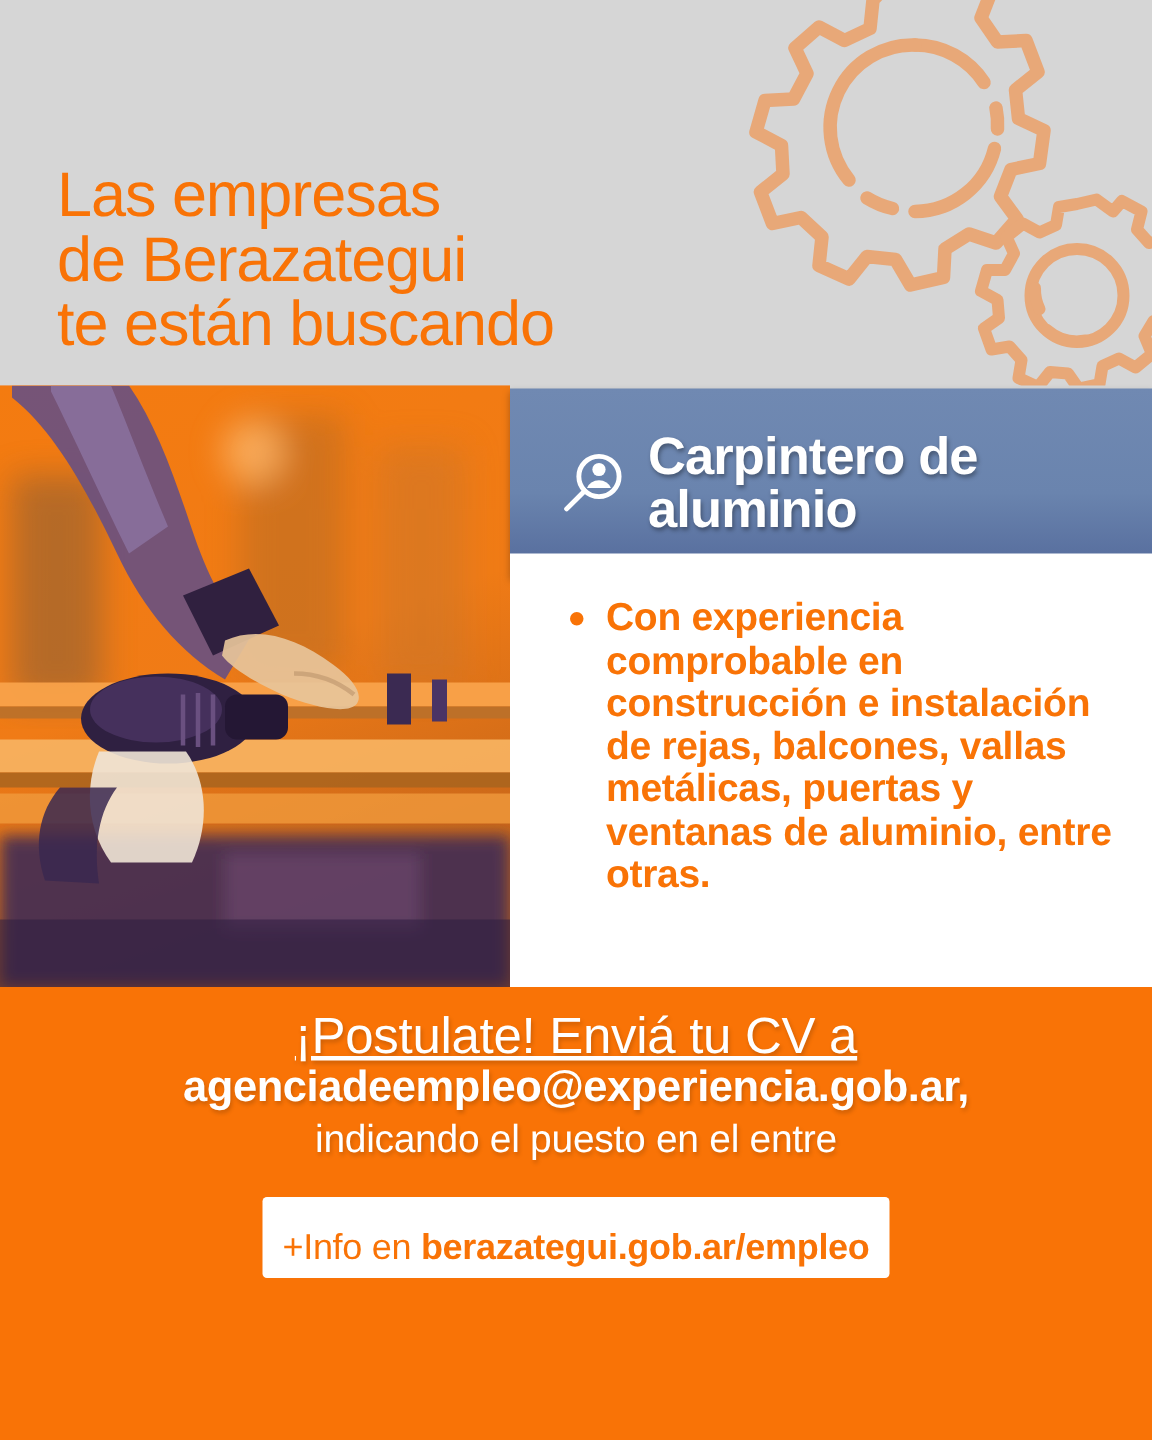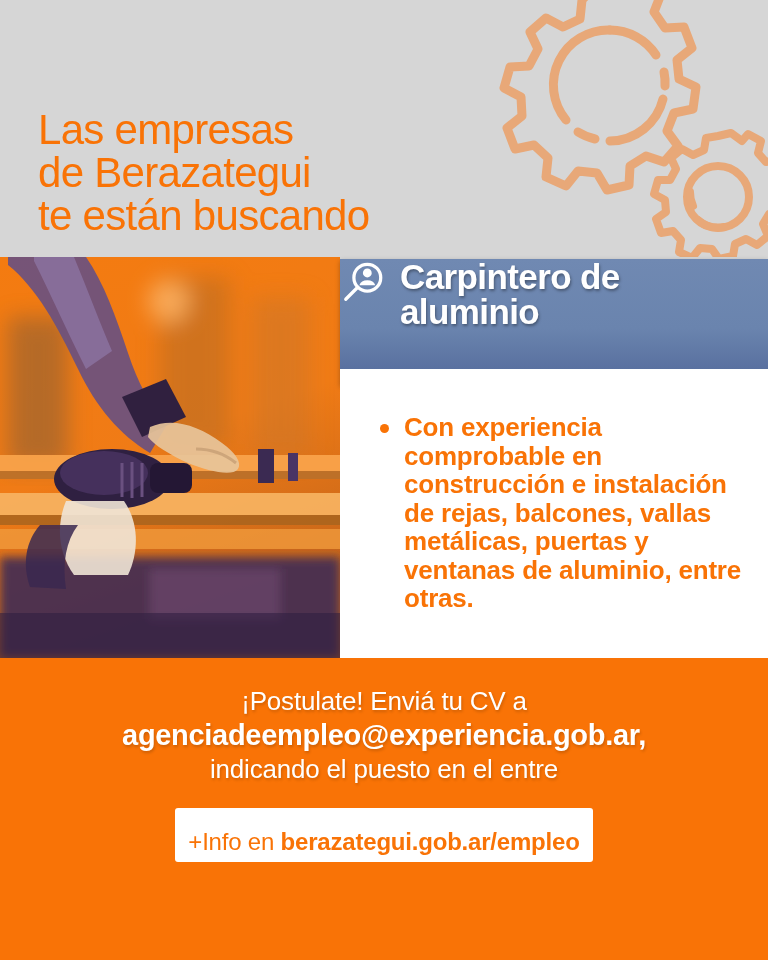--- a/index.html
+++ b/index.html
@@ -66,21 +66,22 @@
 
   
   .job-banner {
     position: absolute;
     left: 340px;
     top: 259px;
     width: 428px;
     height: 126px;
     background: linear-gradient(180deg, #7089b2 0%, #6a84ae 55%, #53699a 100%);
     display: flex;
-    align-items: flex-start;
+    align-items: center;
+    padding-left: 32px;
     box-sizing: border-box;
     box-shadow: 0 2px 5px rgba(0,0,0,0.28);
   }
   .job-banner .magnifier {
     flex: 0 0 auto;
     width: 46px;
     height: 46px;
     margin-right: 14px;
   }
   .job-title {
@@ -111,21 +112,20 @@
     list-style: none;
   }
   .req-item {
     position: relative;
     padding-left: 30px;
     color: #f97306;
     font-size: 26px;
     line-height: 28.5px;
     font-weight: bold;
     letter-spacing: -0.2px;
-    margin-top: 16px;
   }
   .req-item::before {
     content: "";
     position: absolute;
     left: 6px;
     top: 11px;
     width: 9px;
     height: 9px;
     border-radius: 50%;
     background: #f97306;
@@ -141,23 +141,24 @@
     background: #f97306;
     text-align: center;
   }
   .cta-line {
     margin: 0;
     color: #ffffff;
     letter-spacing: -0.2px;
     text-shadow: 1px 2px 3px rgba(0,0,0,0.18);
   }
   .cta-top {
-    padding-top: 27px;
-    font-size: 26px;
+    padding-top: 17px;
+    font-size: 34px;
     line-height: 32px;
+    text-decoration: underline;
   }
   .cta-email {
     font-size: 29px;
     line-height: 36px;
     font-weight: bold;
     letter-spacing: -0.3px;
   }
   .cta-bottom {
     font-size: 26px;
     line-height: 33px;

